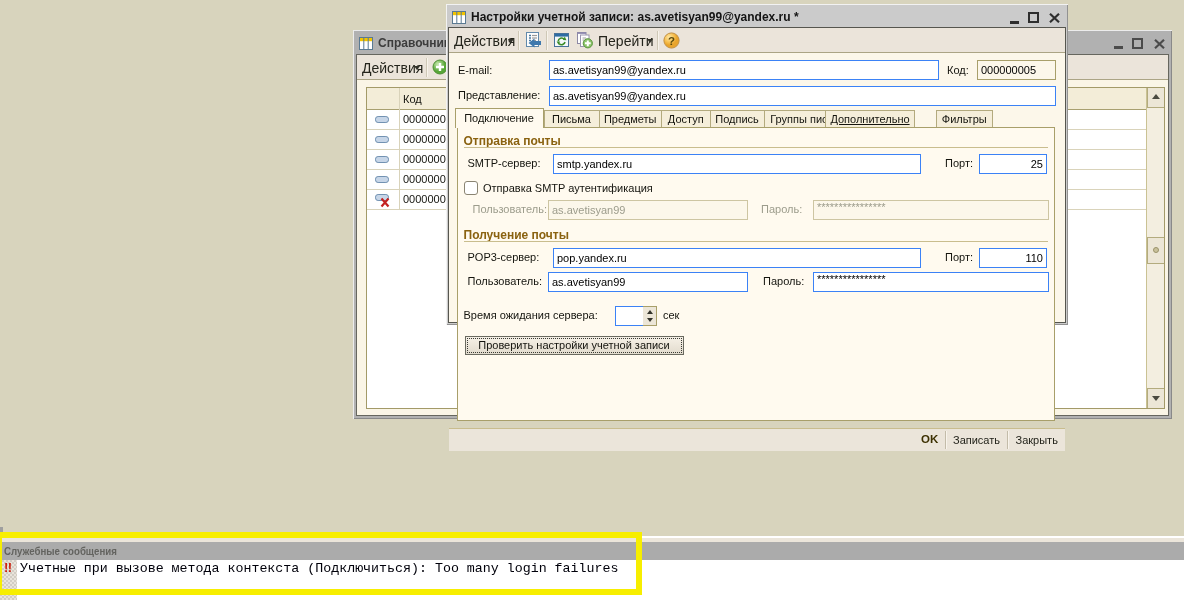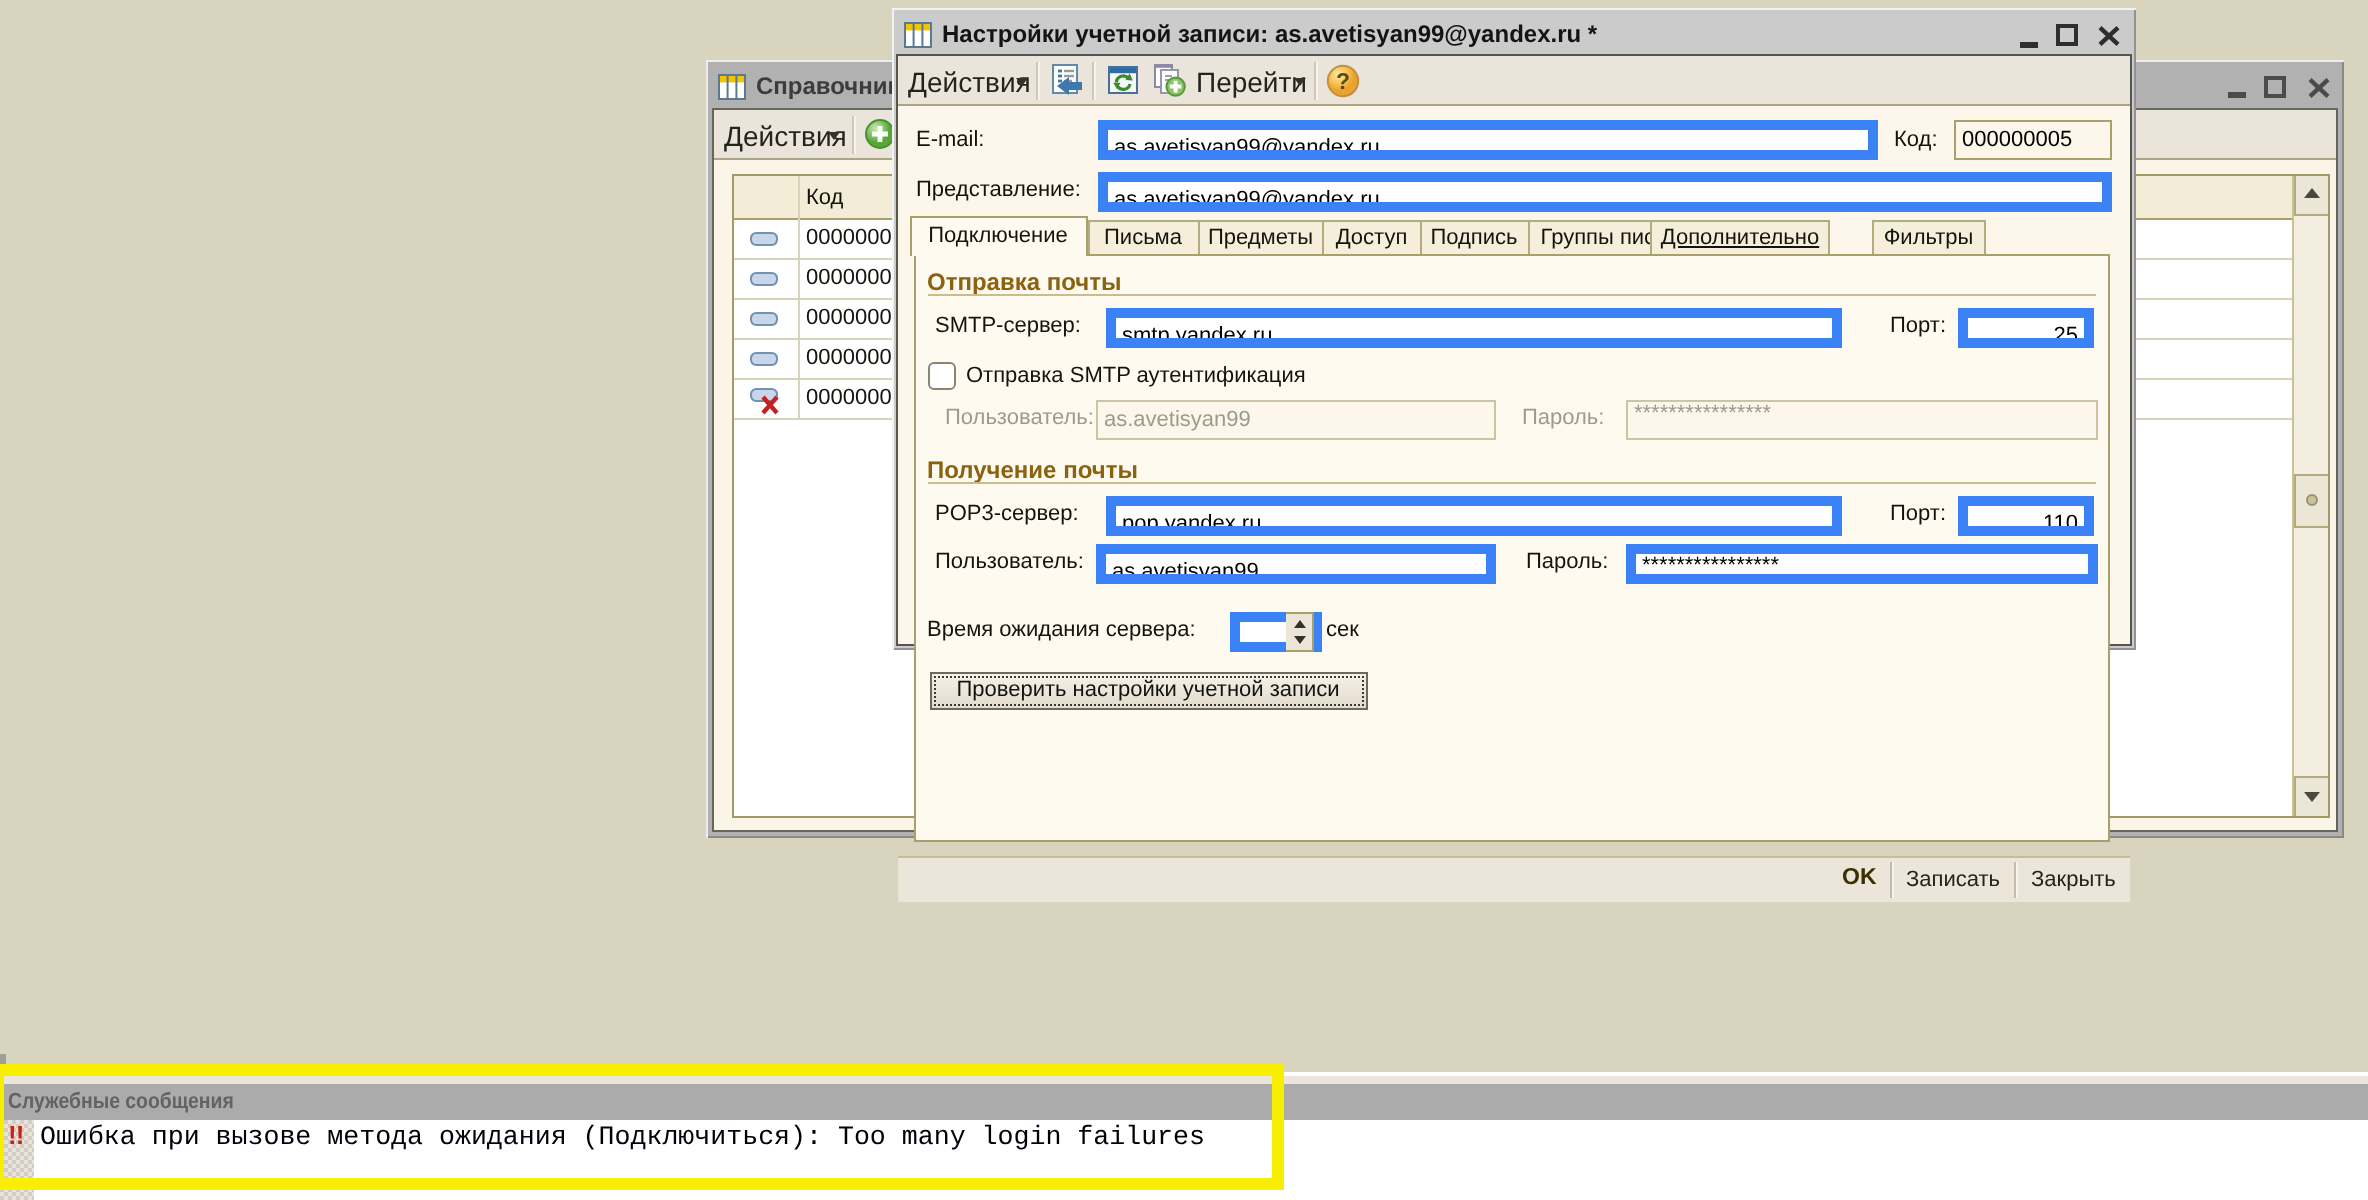--- a/index.html
+++ b/index.html
@@ -1,21 +1,21 @@
 <!DOCTYPE html>
 <html><head>
 <meta charset="utf-8">
 <style>
   html,body{margin:0;padding:0;}
   body{width:1184px;height:600px;overflow:hidden;background:#d8d4bd;
        font-family:"Liberation Sans", sans-serif;}
   .abs{position:absolute;}
   #stage{position:relative;width:1184px;height:600px;overflow:hidden;}
   .lbl{font-size:11px;line-height:13px;color:#14140e;white-space:nowrap;}
-  .inp{box-sizing:border-box;background:#fff;border:5px solid #3b82f6;font-size:11px;color:#000;
+  .inp{box-sizing:border-box;background:#fff;border:1px solid #3b82f6;font-size:11px;color:#000;
        height:20px;line-height:18px;padding:0 3px;white-space:nowrap;overflow:hidden;}
   .inp-ro{background:#fcf7ea;border:1px solid #a89f6a;}
   .inp-dis{background:#fcf7ea;border:1px solid #cdc5a2;color:#9c9c8c;}
   .sect{font-size:12px;font-weight:bold;color:#8a6210;white-space:nowrap;}
   .rule{height:1px;background:#c9bd8e;}
   .tsep{width:1px;background:#cfc8b6;box-shadow:1px 0 0 #f8f4ec;}
   .tbtxt{font-size:14px;color:#24241c;white-space:nowrap;}
   .darr{width:0;height:0;border-left:3.5px solid transparent;
         border-right:3.5px solid transparent;border-top:4px solid #33332b;}
   .tab{position:absolute;box-sizing:border-box;top:82px;height:17px;background:#f5eeda;border:1px solid #b3aa7e;border-bottom:none;
@@ -112,21 +112,21 @@
   <div class="abs" style="left:0;top:536px;width:1184px;height:2px;background:#ffffff;"></div>
   <div class="abs" style="left:0;top:538px;width:1184px;height:4px;background:#ebe5da;"></div>
   <div class="abs" style="left:0;top:542px;width:1184px;height:18px;background:#ababab;"></div>
   <div class="abs" style="left:4px;top:544.5px;font-size:11px;font-weight:bold;color:#63635f;transform:scaleX(0.88);transform-origin:0 0;">Служебные сообщения</div>
   <div class="abs" style="left:0;top:560px;width:1184px;height:40px;background:#ffffff;"></div>
   <div class="abs" style="left:0;top:560px;width:17px;height:40px;background:#e9e4db;
        background-image:linear-gradient(45deg,#d2cdc4 25%,transparent 25%,transparent 75%,#d2cdc4 75%),
                         linear-gradient(45deg,#d2cdc4 25%,transparent 25%,transparent 75%,#d2cdc4 75%);
        background-size:4px 4px;background-position:0 0,2px 2px;"></div>
   <div class="abs" style="left:4px;top:561px;font-size:13px;line-height:13px;font-weight:bold;color:#cc2211;letter-spacing:-0.5px;">!!</div>
-  <div class="abs" style="left:20px;top:561px;font-size:13.3px;line-height:15px;color:#00000a;font-family:'Liberation Mono',monospace;">Ошибка при вызове метода ожидания (Подключиться): Too many login failures</div>
+  <div class="abs" style="left:20px;top:561px;font-size:13.3px;line-height:15px;color:#00000a;font-family:'Liberation Mono',monospace;">Учетные при вызове метода контекста (Подключиться): Too many login failures</div>
 
   <div class="abs" id="dlg" style="left:446px;top:4px;width:622px;height:321px;background:#cbcbcb;
         box-shadow:inset 1px 1px 0 #f2f2f2, inset -1px -1px 0 #929292;">
     <svg class="abs" style="left:6px;top:7px;" width="14" height="13" viewBox="0 0 14 13">
       <rect x="0.5" y="0.5" width="13" height="12" fill="#ffffff" stroke="#5a7a92"></rect>
       <rect x="1" y="1" width="12" height="3.2" fill="#f2c400"></rect>
       <line x1="4.8" y1="1" x2="4.8" y2="12" stroke="#5a7a92"></line>
       <line x1="9.2" y1="1" x2="9.2" y2="12" stroke="#5a7a92"></line>
     </svg>
     <div class="abs" style="left:25px;top:6px;font-size:12px;font-weight:bold;color:#141414;">Настройки учетной записи: as.avetisyan99@yandex.ru *</div>

